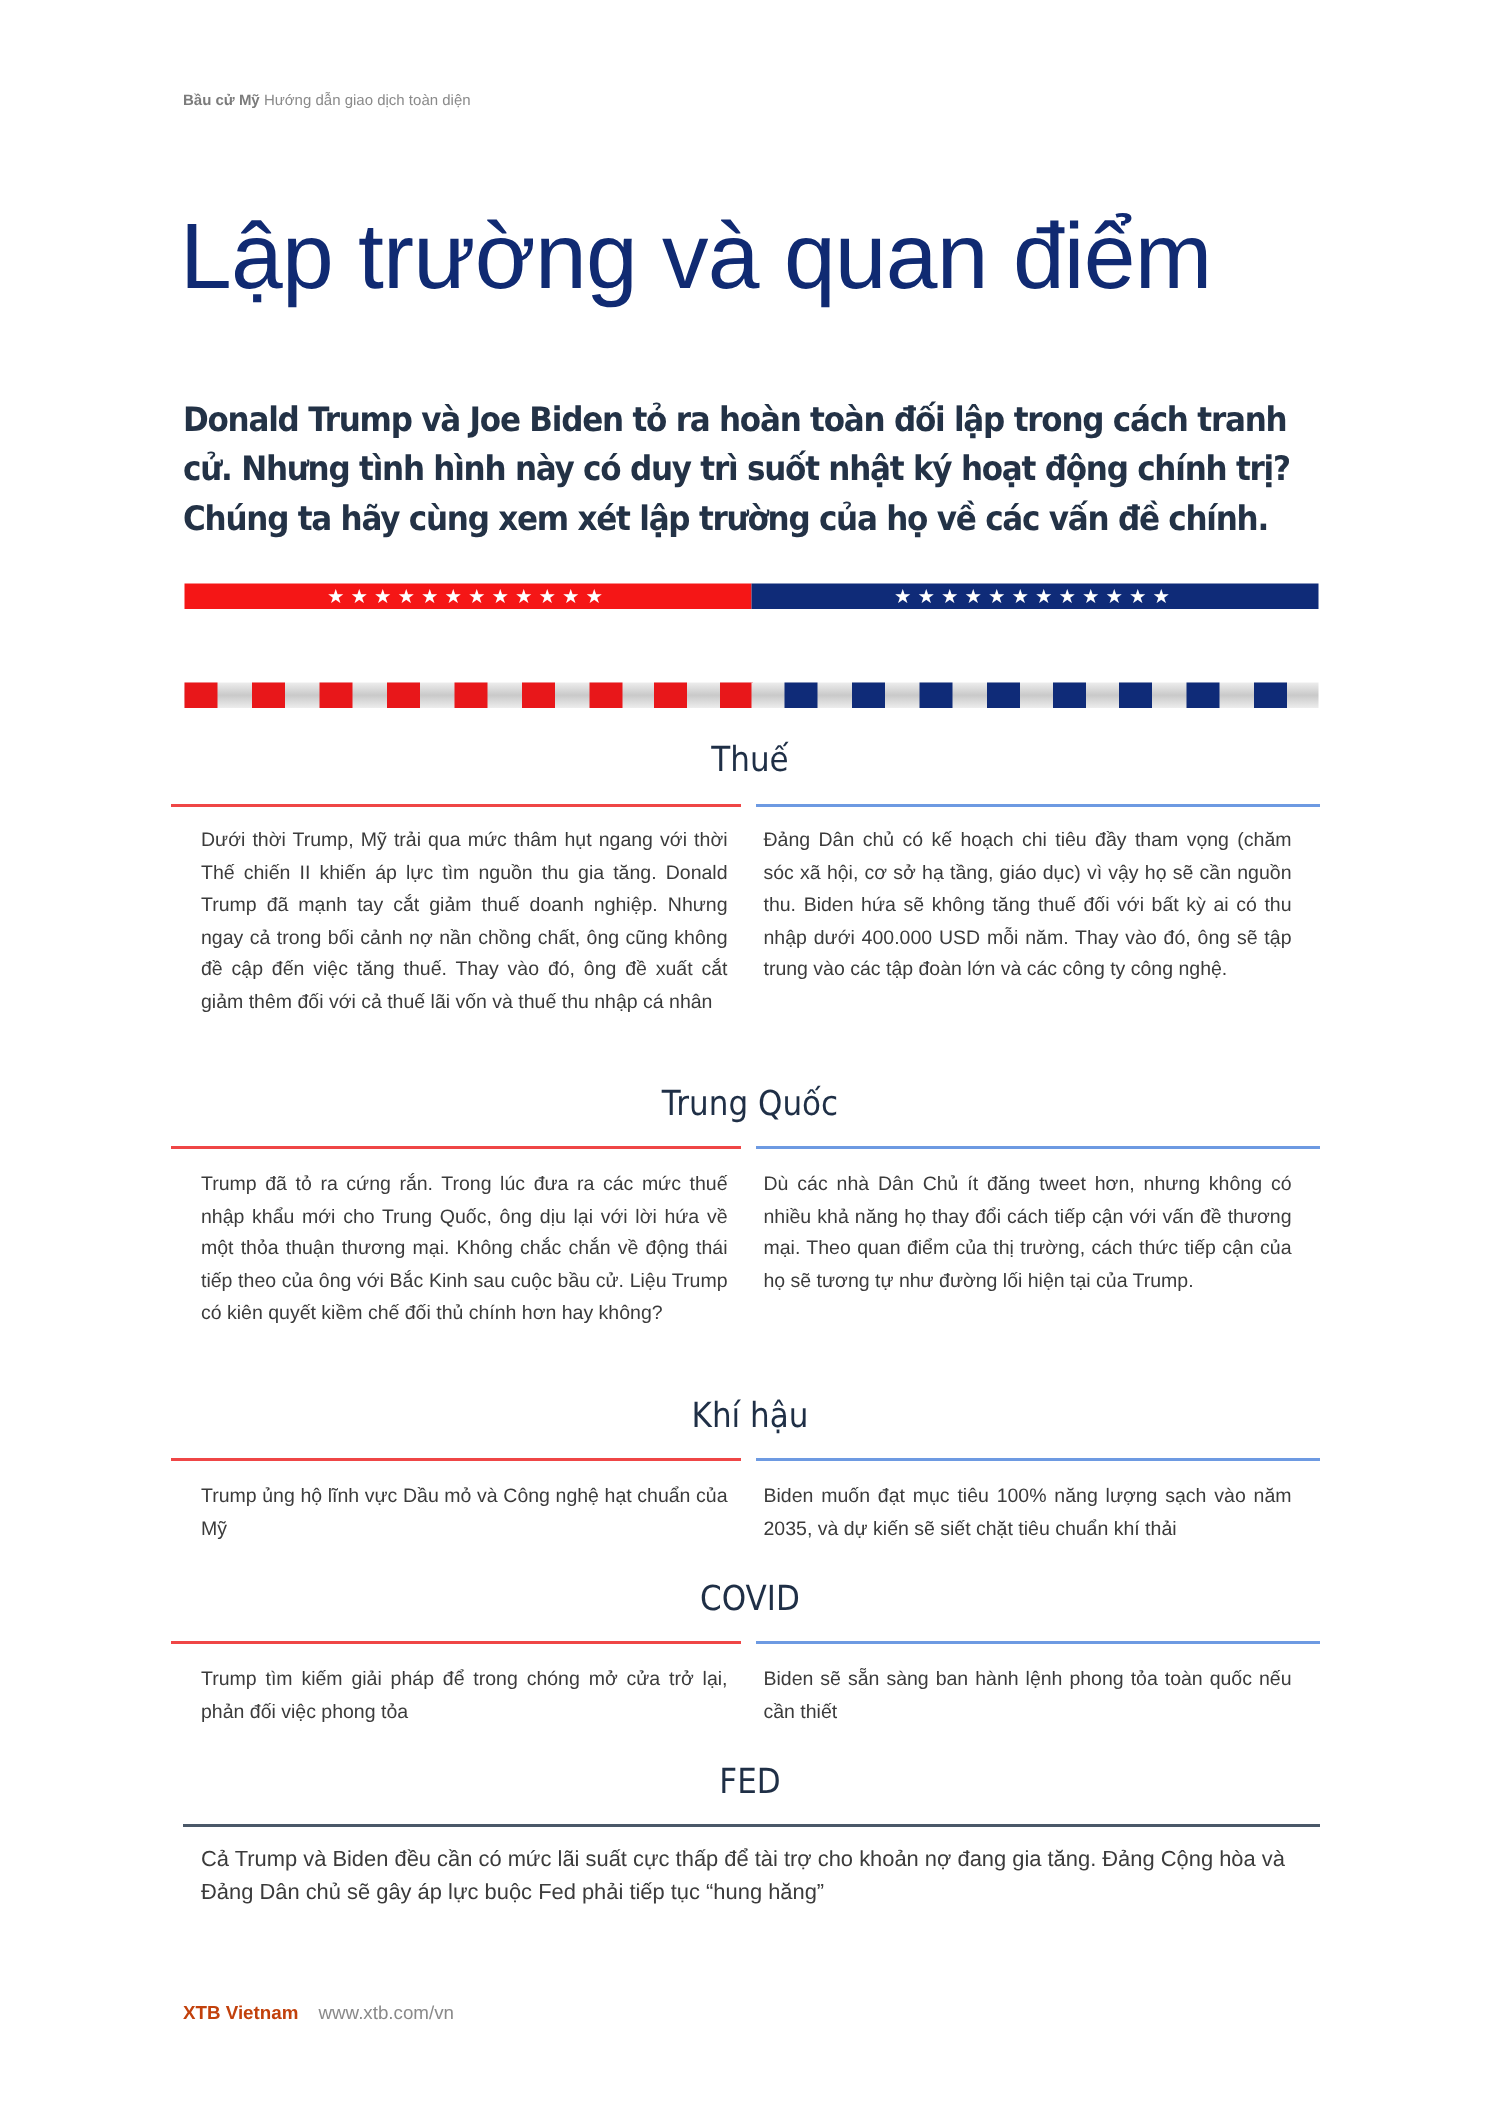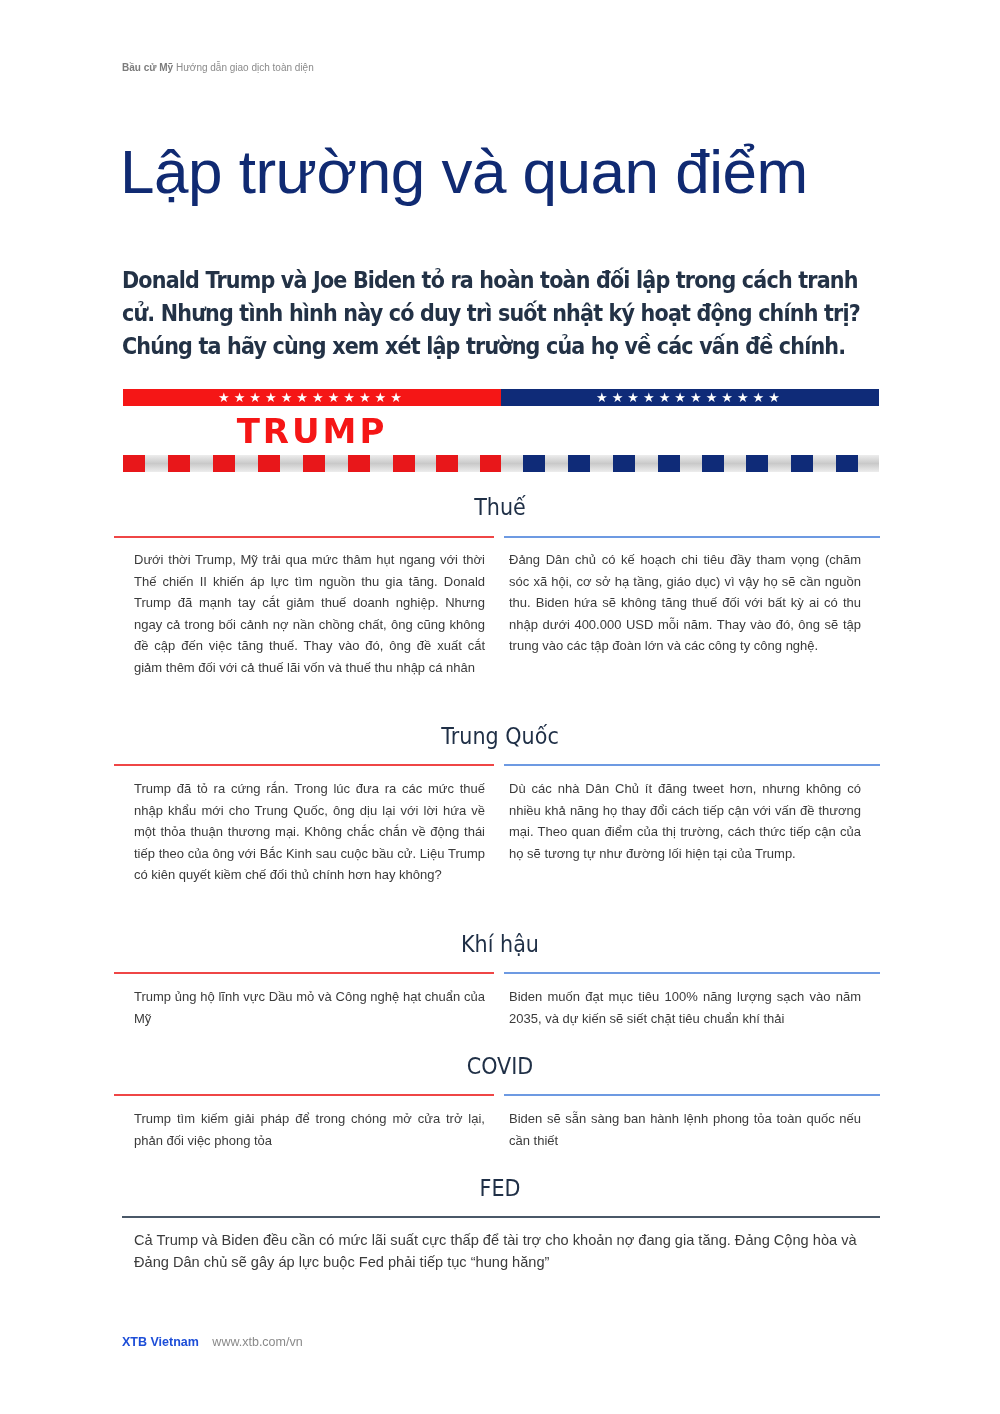--- a/index.html
+++ b/index.html
@@ -33,40 +33,39 @@
     .rule.red { left: 114px; width: 380px; background: #ef4646; }
     .rule.blue { left: 504px; width: 376px; background: #6d9ae2; }
     .rule.gray { left: 122px; width: 758px; height: 2px; background: #4a5868; }
 
     .col { position: absolute; font-size: 13px; line-height: 21.5px; color: #3b3b3b; text-align: justify; }
     .col.l { left: 134px; width: 351px; }
     .col.r { left: 509px; width: 352px; }
     .full { position: absolute; left: 134px; width: 740px; font-size: 14.6px; line-height: 21.5px; color: #3b3b3b; }
 
     .footer { position: absolute; left: 122px; top: 1335px; font-size: 12.5px; color: #8a8a8a; }
-    .footer b { color: #1d4ed8; margin-right: 10px; }
+    .footer b { color: #c2410c; margin-right: 10px; }
   </style>
 </head>
 <body>
 
 <div class="header-line">
   <b>Bầu cử Mỹ</b>
   <span>Hướng dẫn giao dịch toàn diện</span>
 </div>
 
 <h1 class="page-title">Lập trường và quan điểm</h1>
 
 <div class="intro">Donald Trump và Joe Biden tỏ ra hoàn toàn đối lập trong cách tranh cử. Nhưng tình hình này có duy trì suốt nhật ký hoạt động chính trị? Chúng ta hãy cùng xem xét lập trường của họ về các vấn đề chính.</div>
 
 <div class="banner">
   <div class="half left">
     <div class="star-bar">
       <span class="stars">★★★★★★★★★★★★</span>
     </div>
-    <div class="cand-name">TRUMP</div>
     <div class="stripe">
       <i style="left:0px"></i>
         <i style="left:45px"></i>
         <i style="left:90px"></i>
         <i style="left:135px"></i>
         <i style="left:180px"></i>
         <i style="left:225px"></i>
         <i style="left:270px"></i>
         <i style="left:313px"></i>
         <i style="left:357px"></i>

